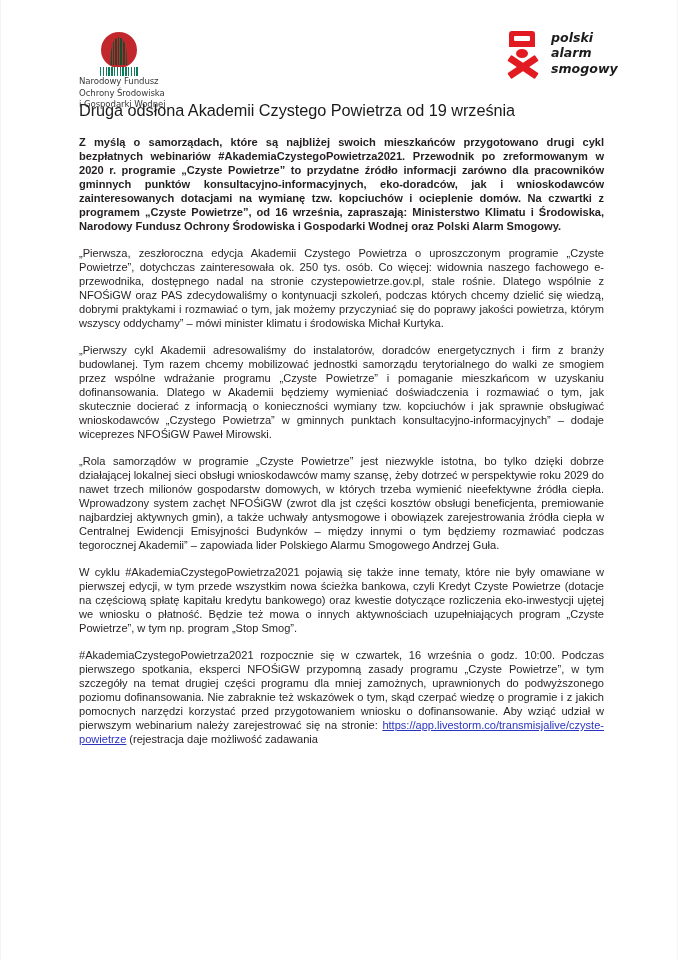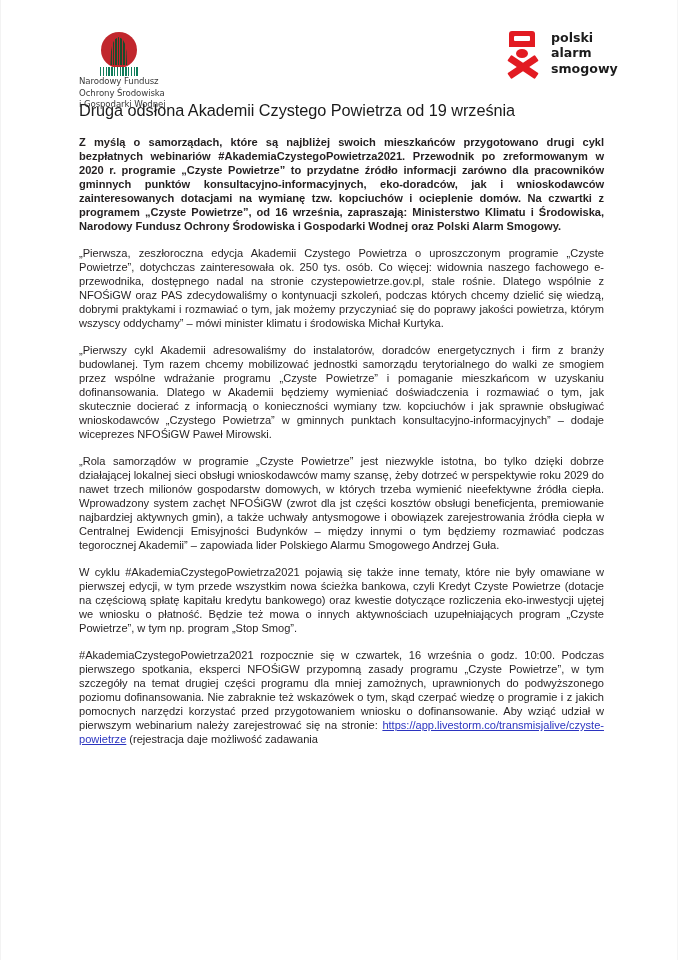--- a/index.html
+++ b/index.html
@@ -143,20 +143,21 @@
   }
   .pas-x span.a { transform: translate(-50%,-50%) rotate(34deg); }
   .pas-x span.b { transform: translate(-50%,-50%) rotate(-34deg); }
   .pas-text {
     font-family: "DejaVu Sans", sans-serif;
     font-weight: bold;
     font-size: 12.6px;
     line-height: 15.2px;
     color: #1c1c1c;
     white-space: pre-line;
+    font-style: italic;
   }
 
   
   .doc {
     position: absolute;
     left: 78px;
     top: 99px;
     width: 525px;
   }
   h1.title {

